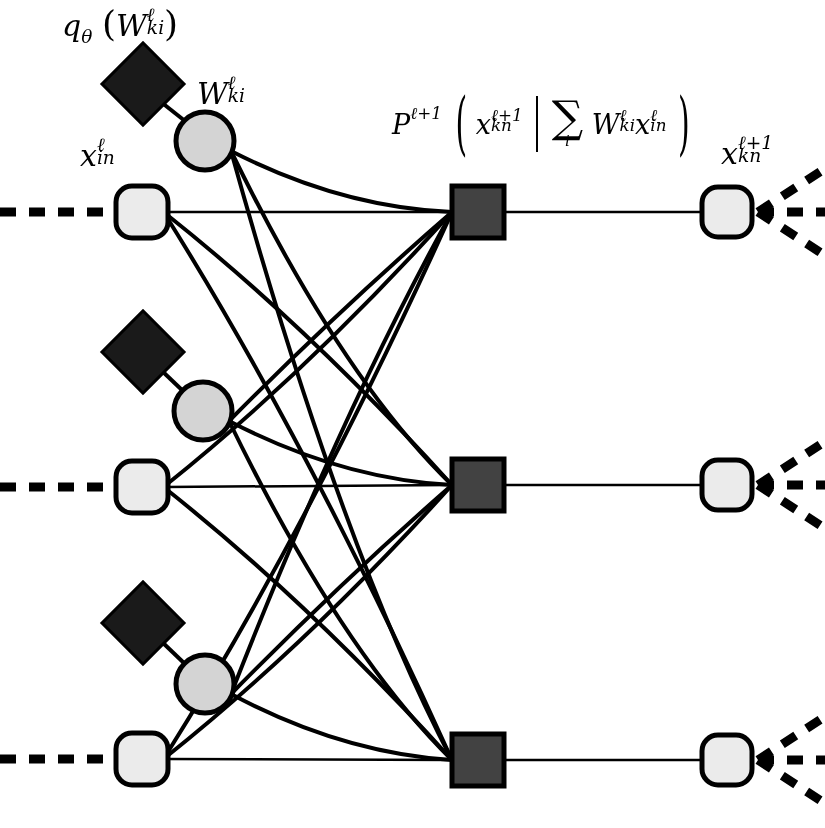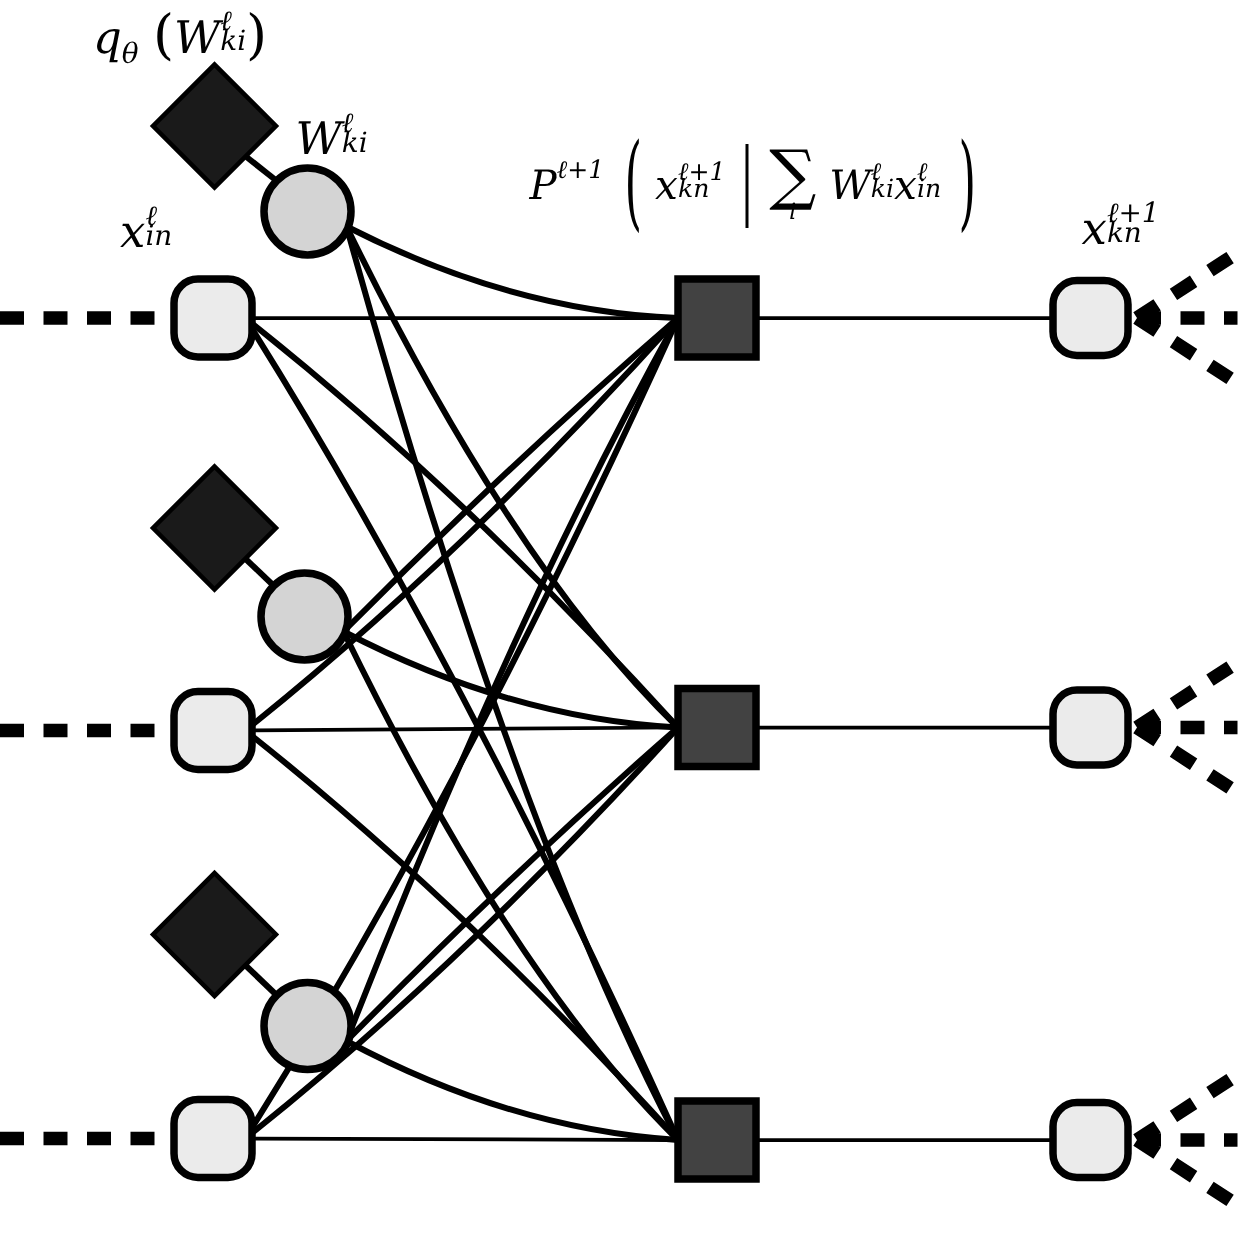--- a/index.html
+++ b/index.html
@@ -97,21 +97,21 @@
     </span>
   </div>
 
   <div class="lbl big" id="lbl-xin" style="left:80px;top:138px;">
     <span>x</span><span style="display:inline-block;position:relative;top:-2px;">
       <sup style="display:block;margin-bottom:-6px;">ℓ</sup>
       <sub style="display:block;">in</sub>
     </span>
   </div>
 
-  <div class="lbl" id="lbl-p" style="left:353px;top:96px;font-size:27px;">
+  <div class="lbl" id="lbl-p" style="left:392px;top:96px;font-size:27px;">
     <span style="vertical-align:middle;">P</span><sup style="vertical-align:0.75em;">ℓ+1</sup>
     <span class="bigparen" style="vertical-align:middle;margin-left:5px;">(</span>
     <span style="vertical-align:middle;display:inline-block;position:relative;top:-1px;">
       <span>x</span><span style="display:inline-block;position:relative;top:-2px;">
         <sup style="display:block;margin-bottom:-6px;">ℓ+1</sup>
         <sub style="display:block;">kn</sub>
       </span>
     </span>
     <span class="vbar"></span>
     <span class="sumwrap">

